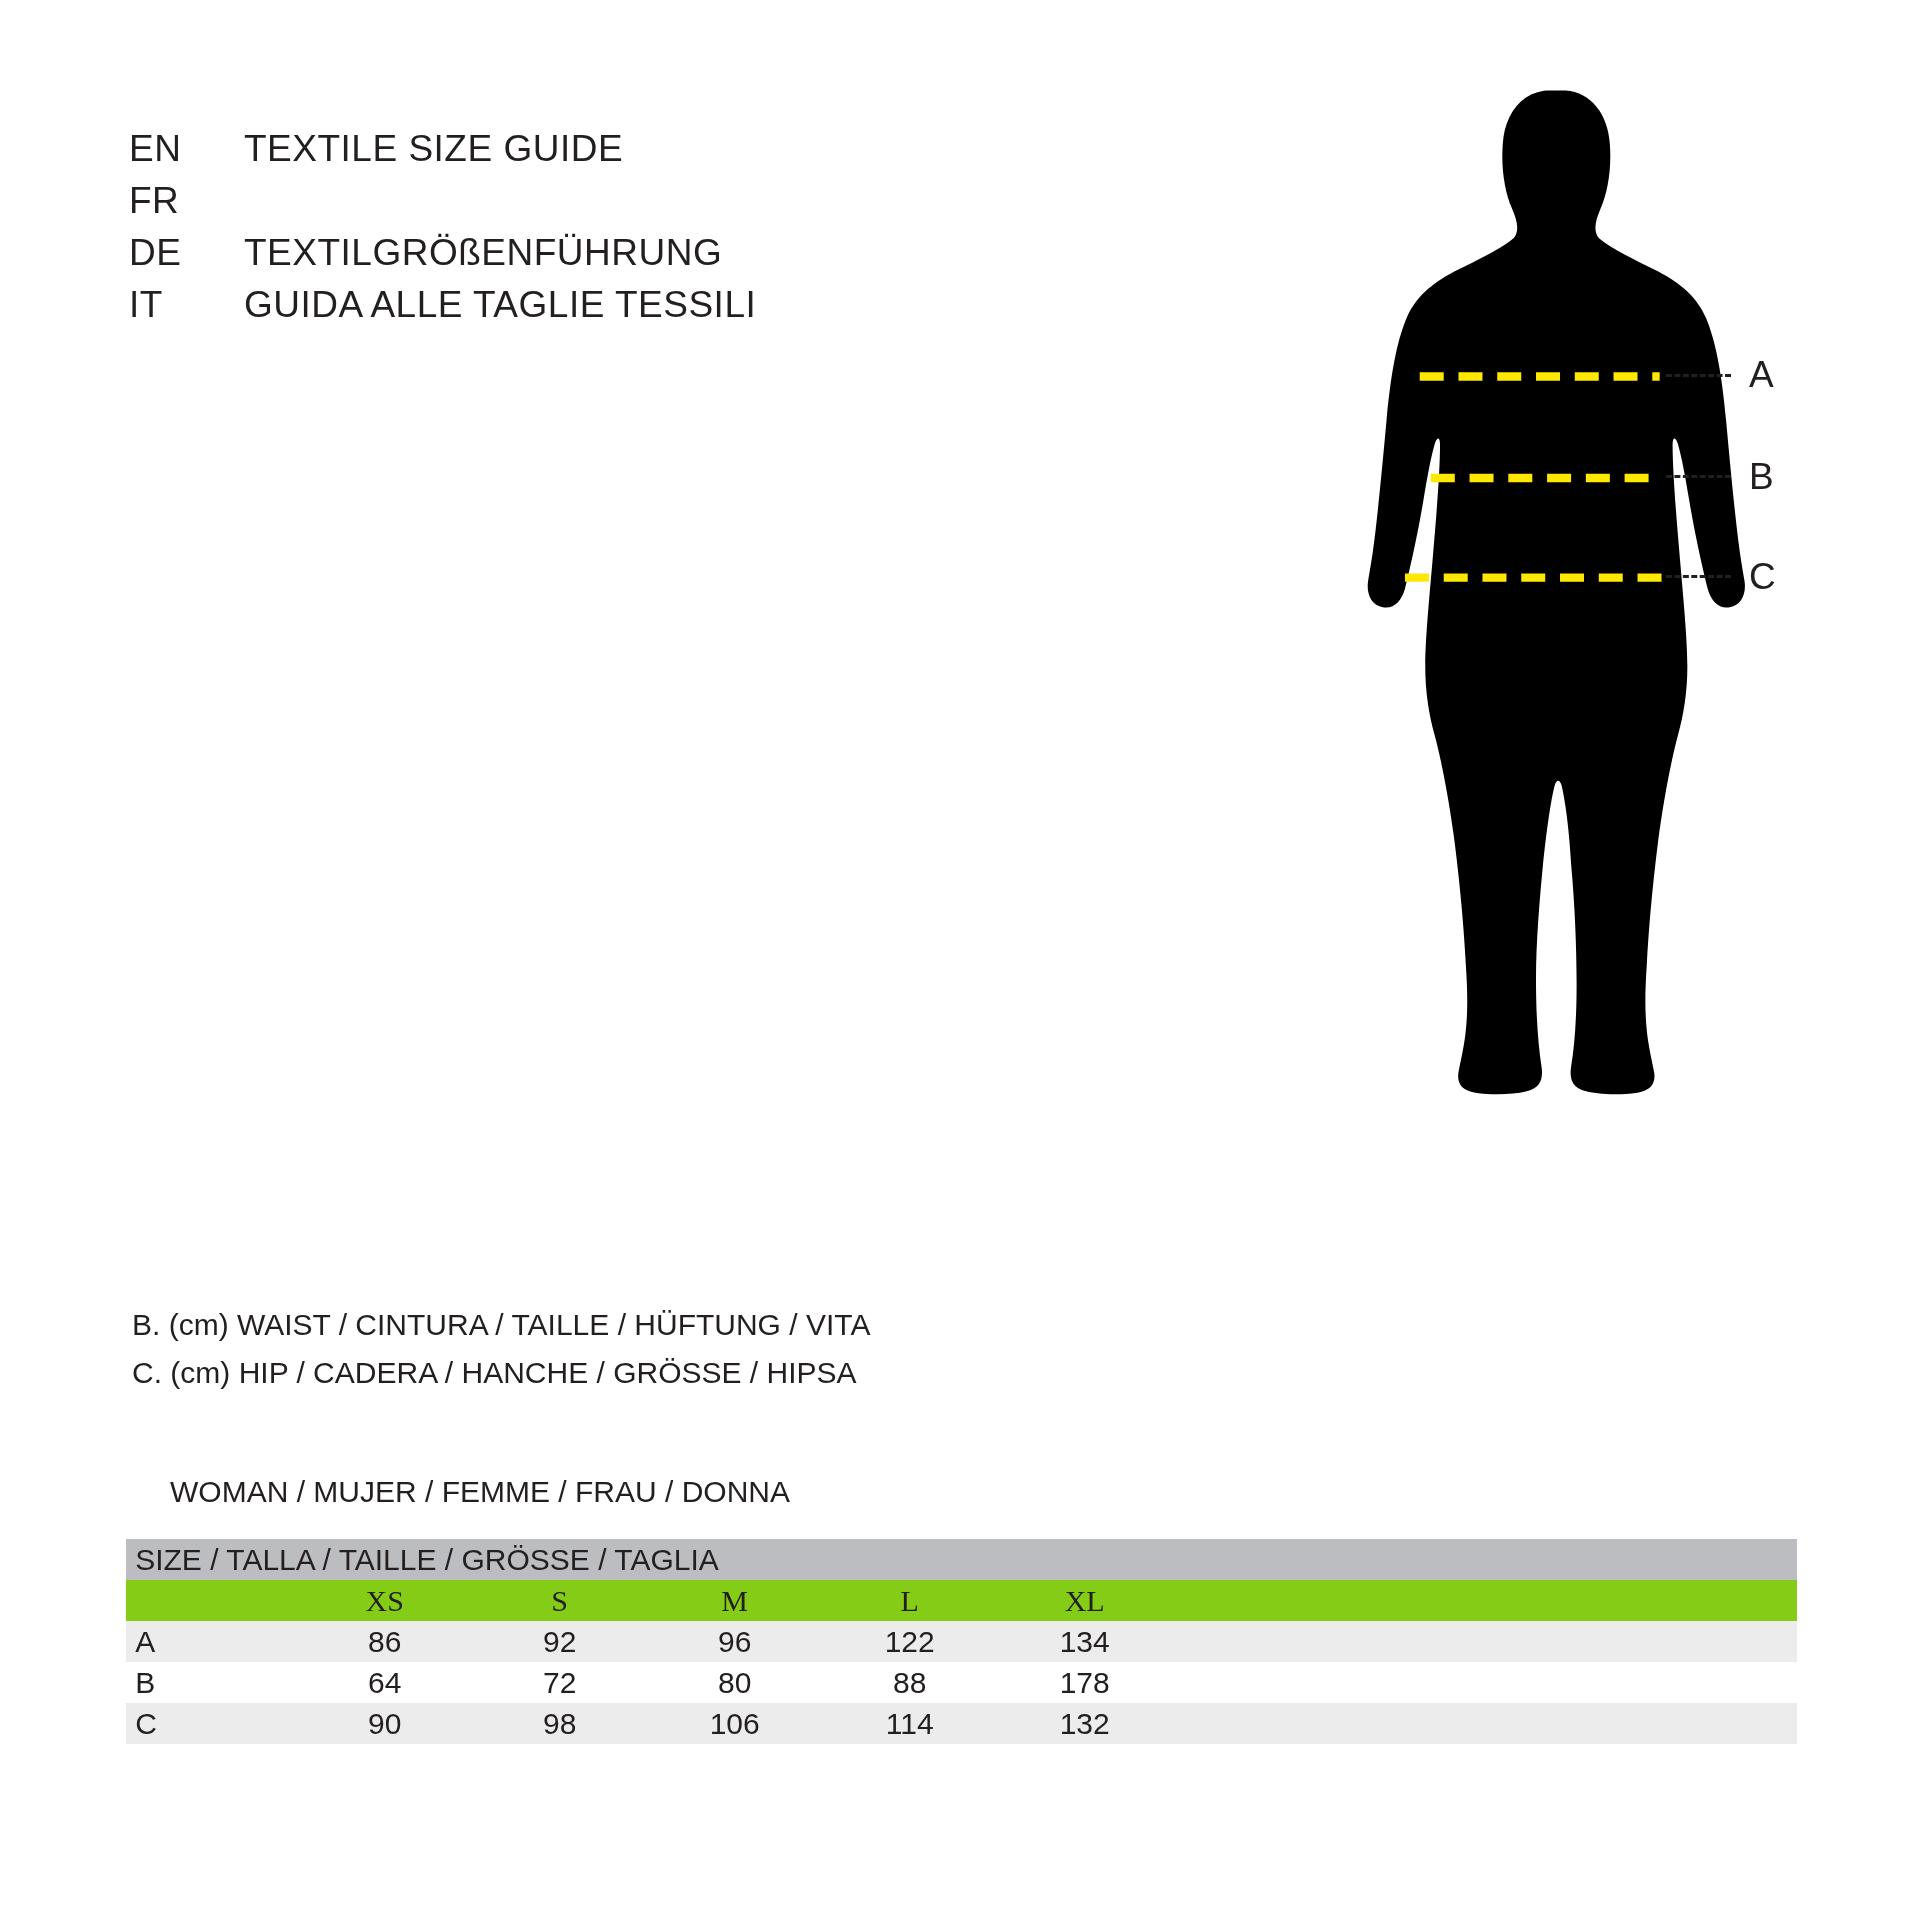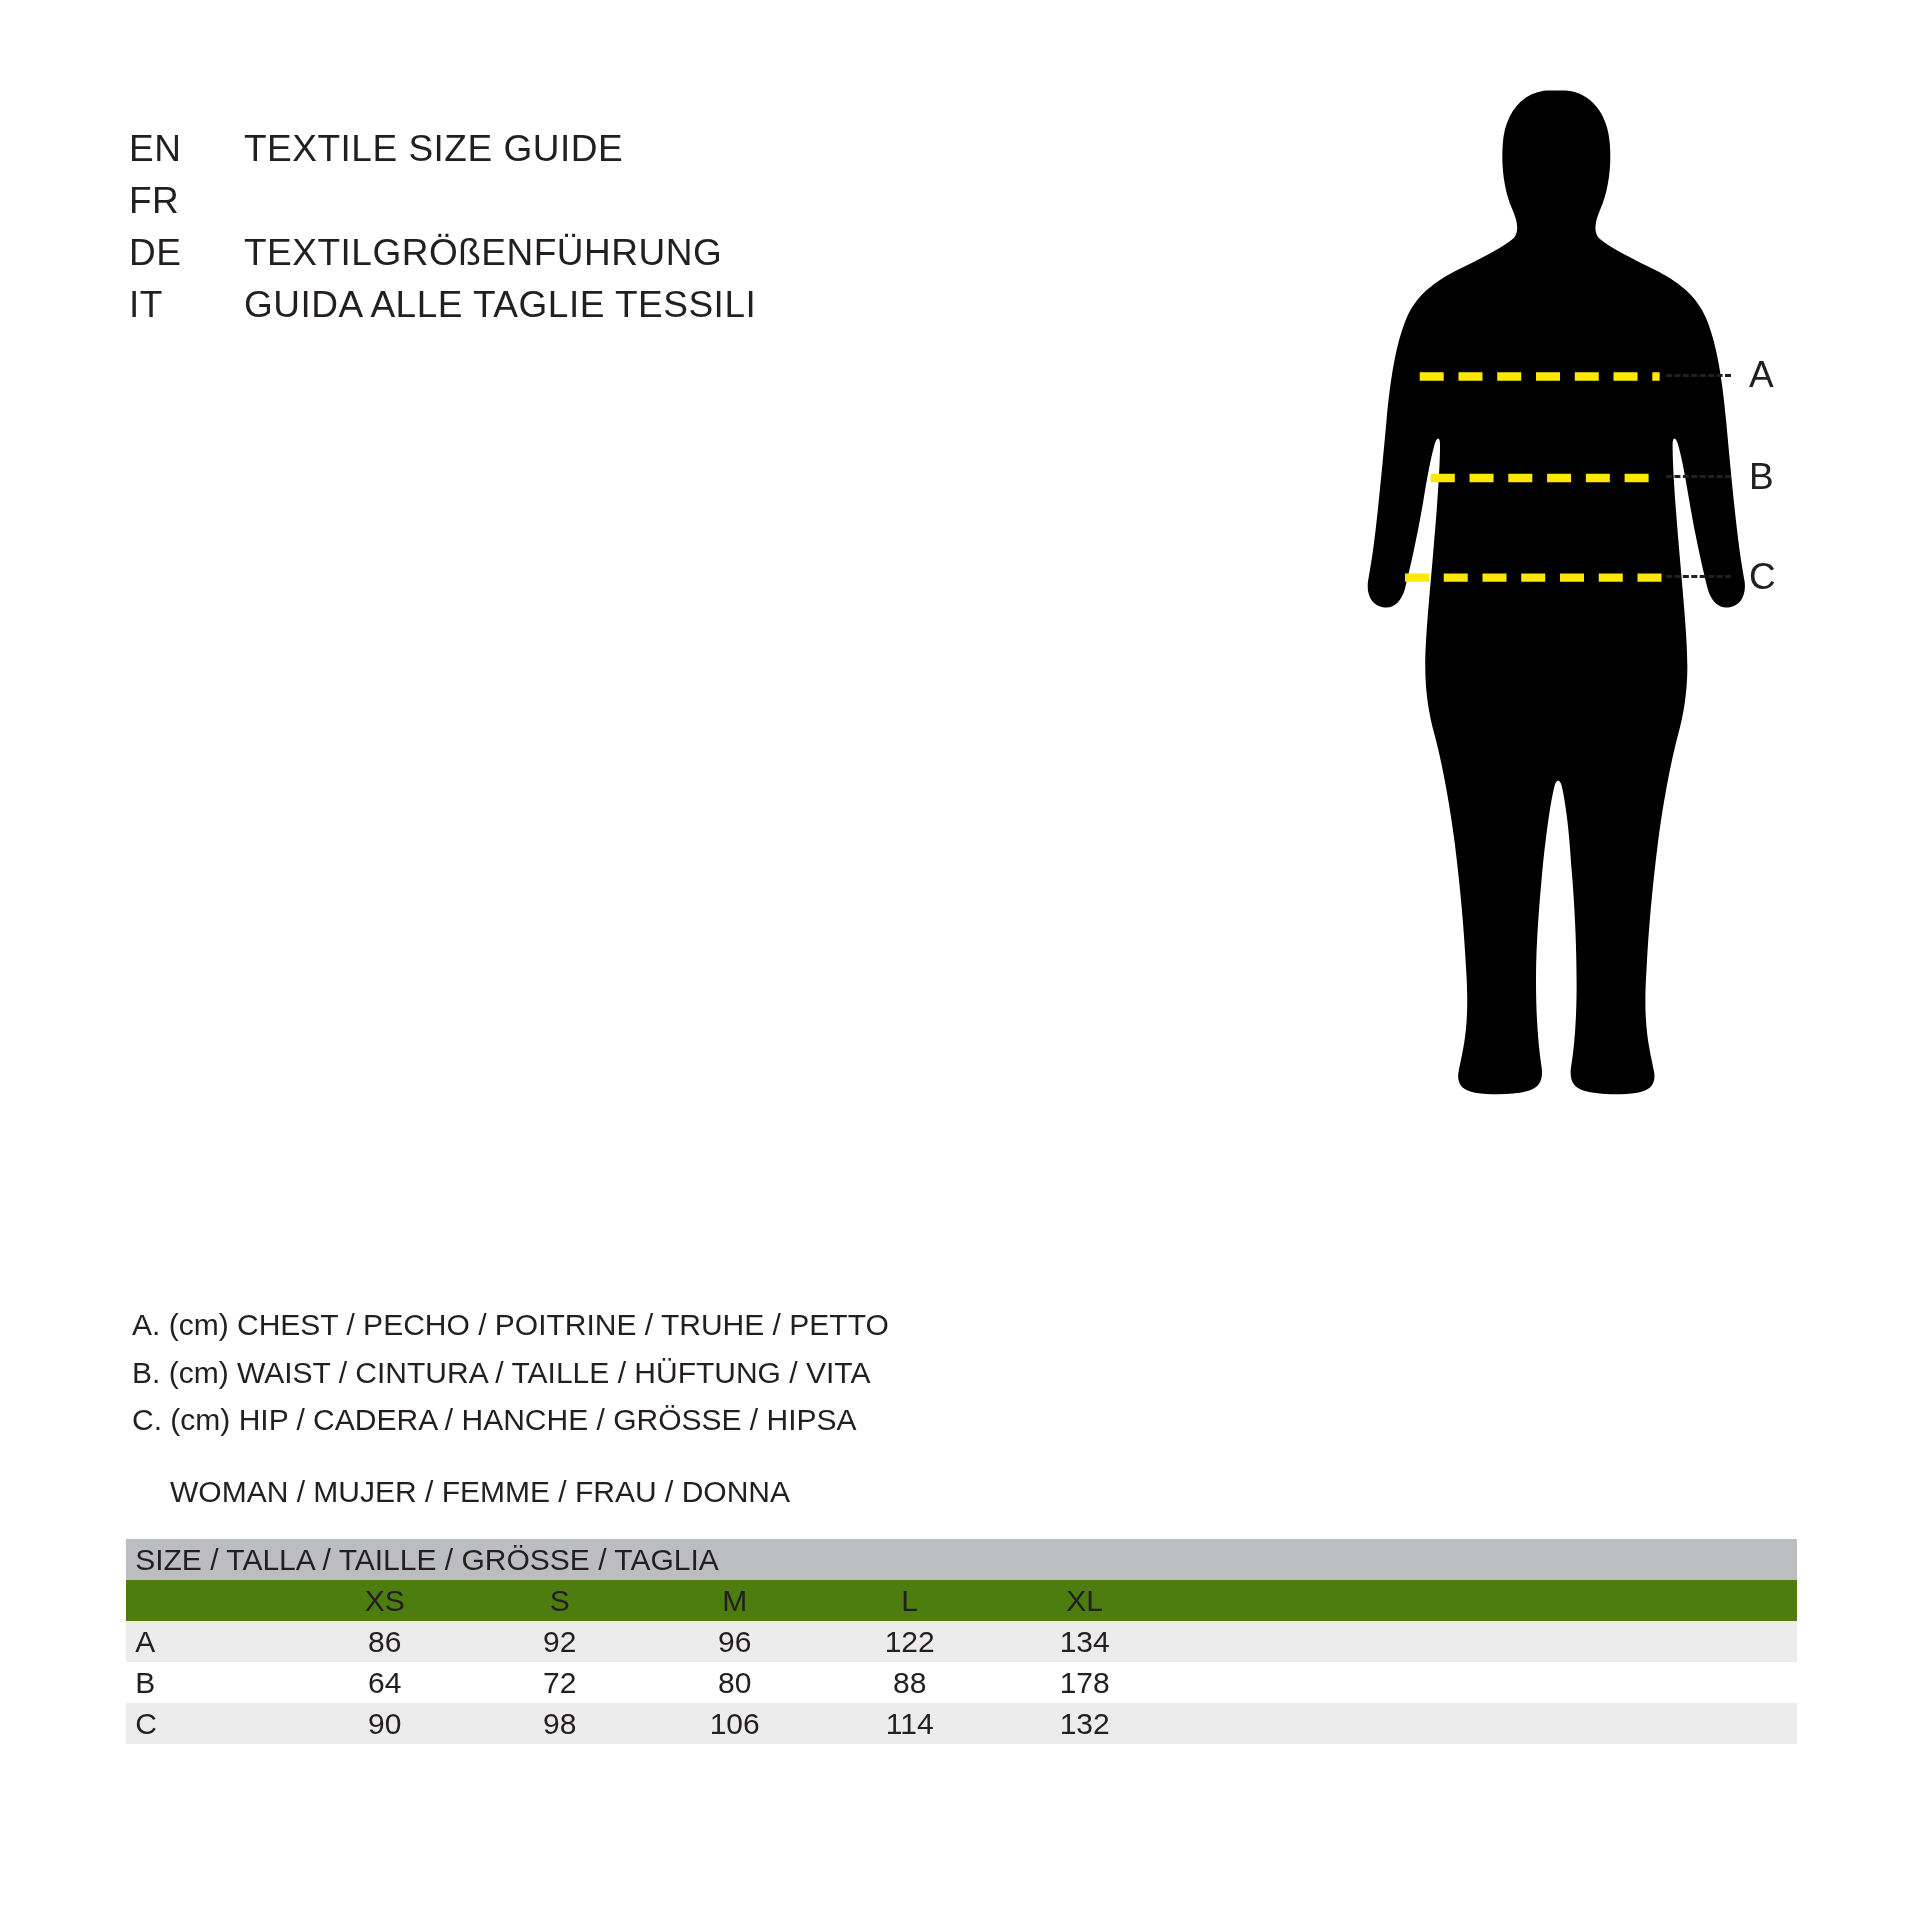--- a/index.html
+++ b/index.html
@@ -104,22 +104,23 @@
     font-weight: normal;
     text-align: left;
     color: #231f20;
   }
   .row-header td {
     background: #bcbdc0;
     padding-left: 9.2px;
     font-size: 30px;
   }
   .row-sizes td {
-    background: #4d7c0f;
+    background: #84cc16;
     text-align: center;
+    font-family: Liberation Serif, serif;
   }
   .row-band td {
     background: #ececed;
   }
   .row-white td {
     background: #ffffff;
   }
   .col-label {
     width: 162px;
     padding-left: 9.2px !important;
@@ -223,21 +224,20 @@
 
 <div class="lead-line lead-a"></div>
 <div class="lead-line lead-b"></div>
 <div class="lead-line lead-c"></div>
 
 <div class="marker-letter marker-a">A</div>
 <div class="marker-letter marker-b">B</div>
 <div class="marker-letter marker-c">C</div>
 
 <div class="legend">
-  <div class="legend-line">A. (cm) CHEST / PECHO / POITRINE / TRUHE / PETTO</div>
   <div class="legend-line">B. (cm) WAIST / CINTURA / TAILLE / HÜFTUNG / VITA</div>
   <div class="legend-line">C. (cm) HIP / CADERA / HANCHE / GRÖSSE / HIPSA</div>
 </div>
 
 <div class="gender-line">WOMAN / MUJER / FEMME / FRAU / DONNA</div>
 
 <table class="size-table">
   <tbody>
     <tr class="row-header">
       <td colspan="7">SIZE / TALLA / TAILLE / GRÖSSE / TAGLIA</td>

